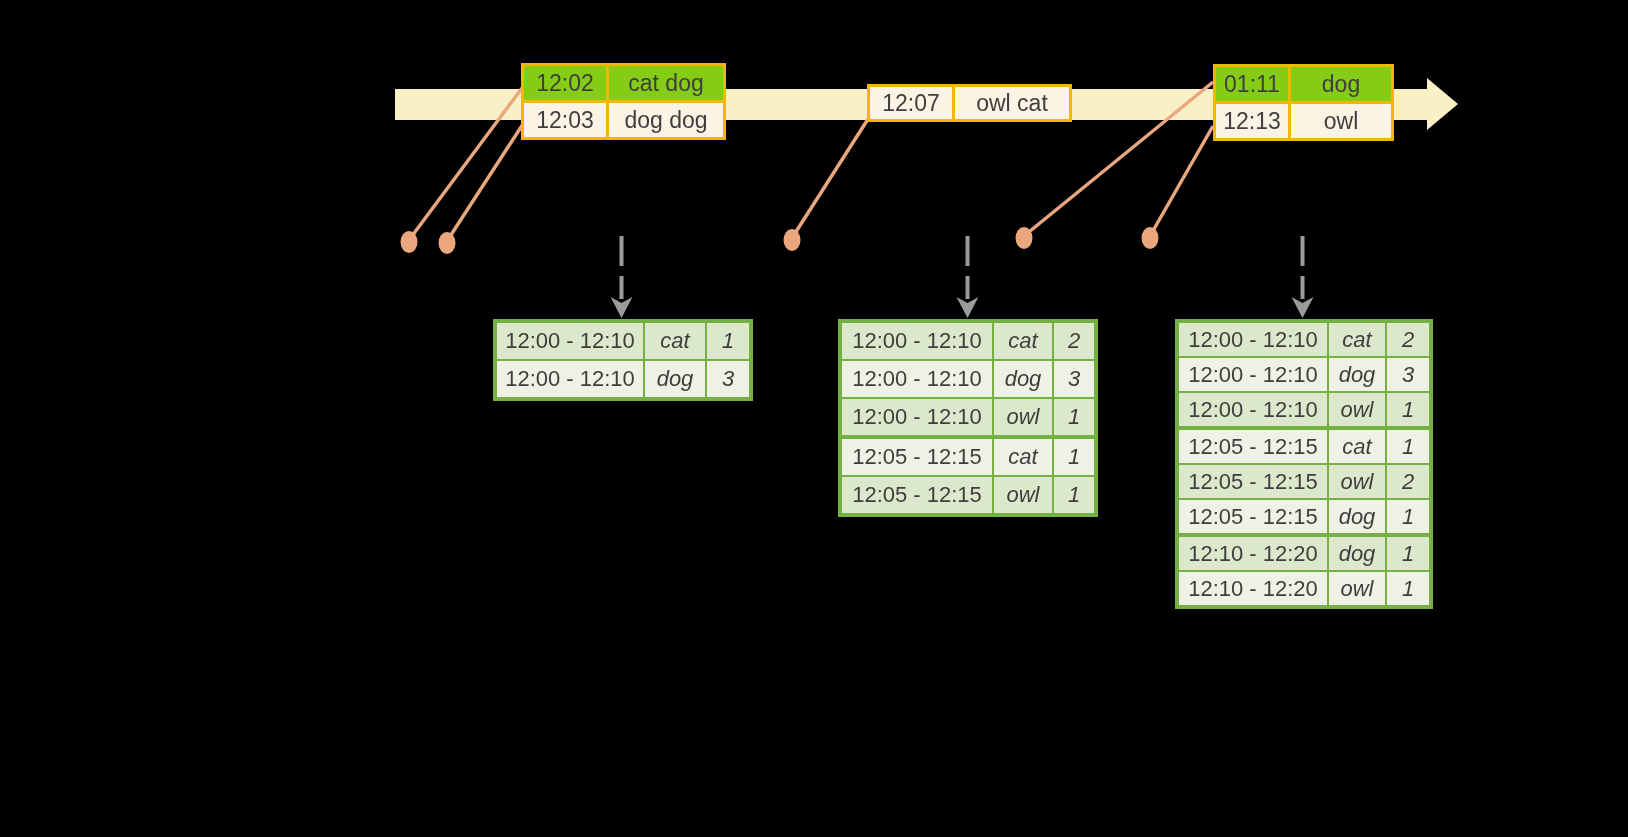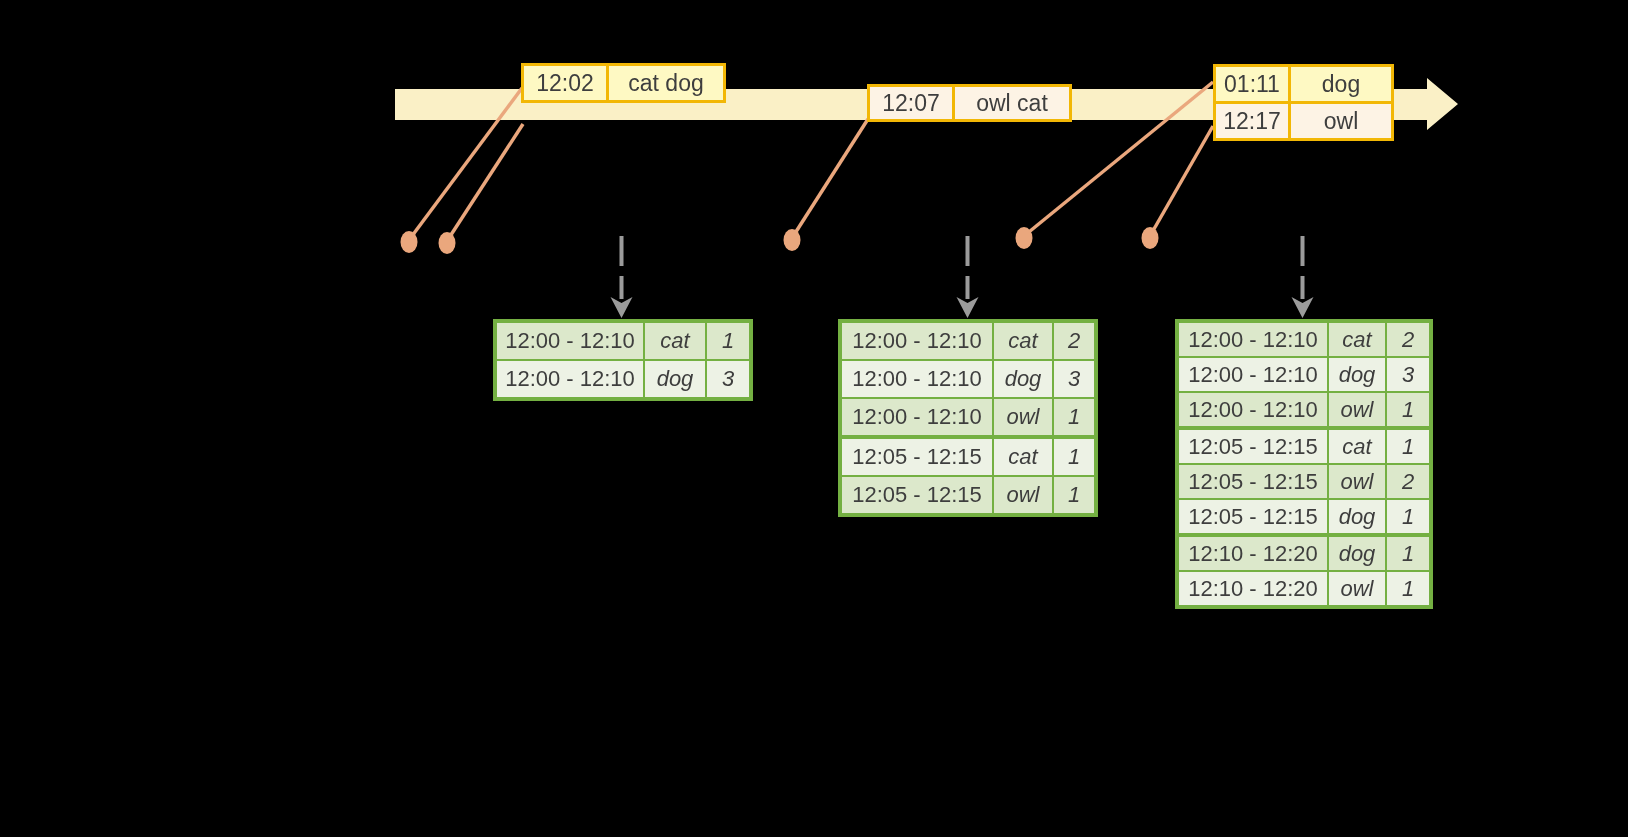--- a/index.html
+++ b/index.html
@@ -12,21 +12,21 @@
   
   .ebox{position:absolute;border:3px solid #f2b705;background:#f2b705;}
   .erow{display:flex;}
   .erow + .erow{border-top:3px solid #f2b705;}
   .ecell{display:block;text-align:center;font-size:23px;}
   .ecell.words{border-left:3px solid #f2b705;}
   .h34{height:34px;line-height:34px;}
   .h32{height:32px;line-height:32px;}
   .w-time{width:82px;}  .w-words{width:114px;}
   .w-time3{width:72px;} .w-words3{width:100px;}
-  .efill-dark{background:#fef9c3;}
+  .efill-dark{background:#84cc16;}
   .efill-light{background:#fdf3e5;}
 
   
   .rtable{position:absolute;border:4px solid #74b042;background:#a3a3a3;}
   .rrow{display:flex;}
   .rrow + .rrow{border-top:2px solid #74b042;}
   .rrow.group-sep{border-top-width:4px;}
   .rcell{display:block;text-align:center;font-size:22px;}
   .rcell + .rcell{border-left:2px solid #74b042;font-style:italic;}
   .rh36{height:36px;line-height:36px;}
@@ -69,36 +69,40 @@
       <line x1="1302.5" y1="236" x2="1302.5" y2="299" stroke-dasharray="30 10"></line>
       <polygon points="1291.5,297 1302.5,303 1313.5,297 1302.5,318" stroke="none"></polygon>
     </g>
   </svg>
 
   <div class="ebox" style="left:521px;top:63px;">
     <div class="erow">
       <span class="ecell time w-time h34 efill-dark">12:02</span>
       <span class="ecell words w-words h34 efill-dark">cat dog</span>
     </div>
+    <div class="erow">
+      <span class="ecell time w-time h34 efill-light">12:03</span>
+      <span class="ecell words w-words h34 efill-light">dog dog</span>
+    </div>
   </div>
 
   <div class="ebox" style="left:867px;top:84px;">
     <div class="erow">
       <span class="ecell time w-time h32 efill-light">12:07</span>
       <span class="ecell words w-words h32 efill-light">owl cat</span>
     </div>
   </div>
 
   <div class="ebox" style="left:1213px;top:64px;">
     <div class="erow">
       <span class="ecell time w-time3 h34 efill-dark">01:11</span>
       <span class="ecell words w-words3 h34 efill-dark">dog</span>
     </div>
     <div class="erow">
-      <span class="ecell time w-time3 h34 efill-light">12:17</span>
+      <span class="ecell time w-time3 h34 efill-light">12:13</span>
       <span class="ecell words w-words3 h34 efill-light">owl</span>
     </div>
   </div>
 
   <div class="rtable t1" style="left:493px;top:319px;">
     <div class="rrow">
       <span class="rcell c-window rh36 rfill-dark">12:00 - 12:10</span>
       <span class="rcell c-word rh36 rfill-dark">cat</span>
       <span class="rcell c-count rh36 rfill-dark">1</span>
     </div>

